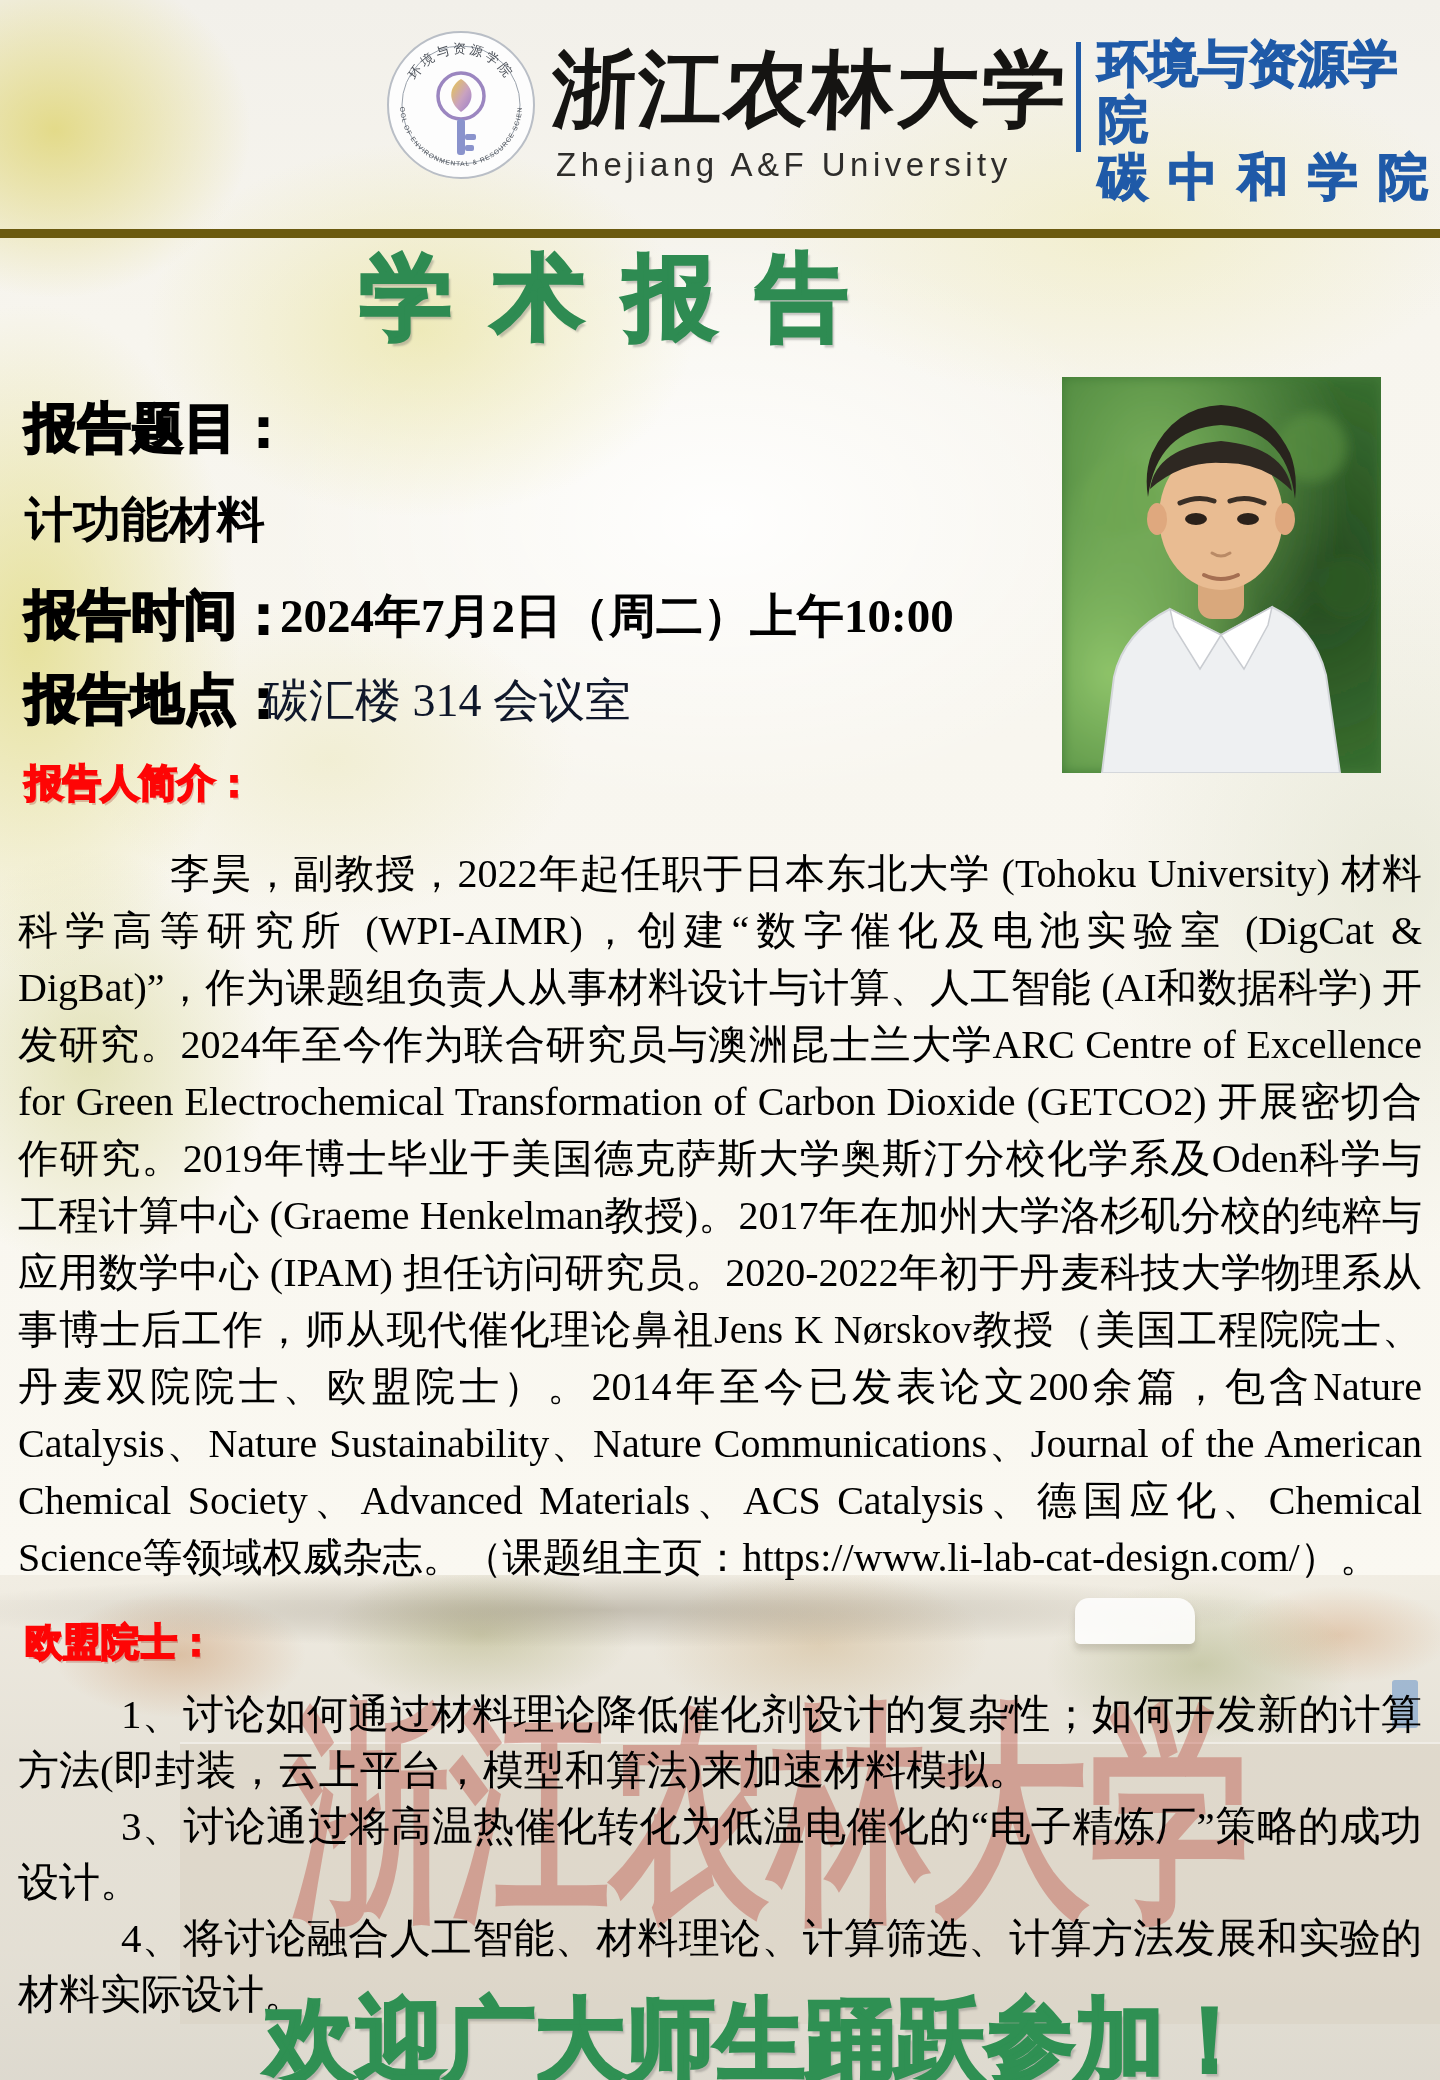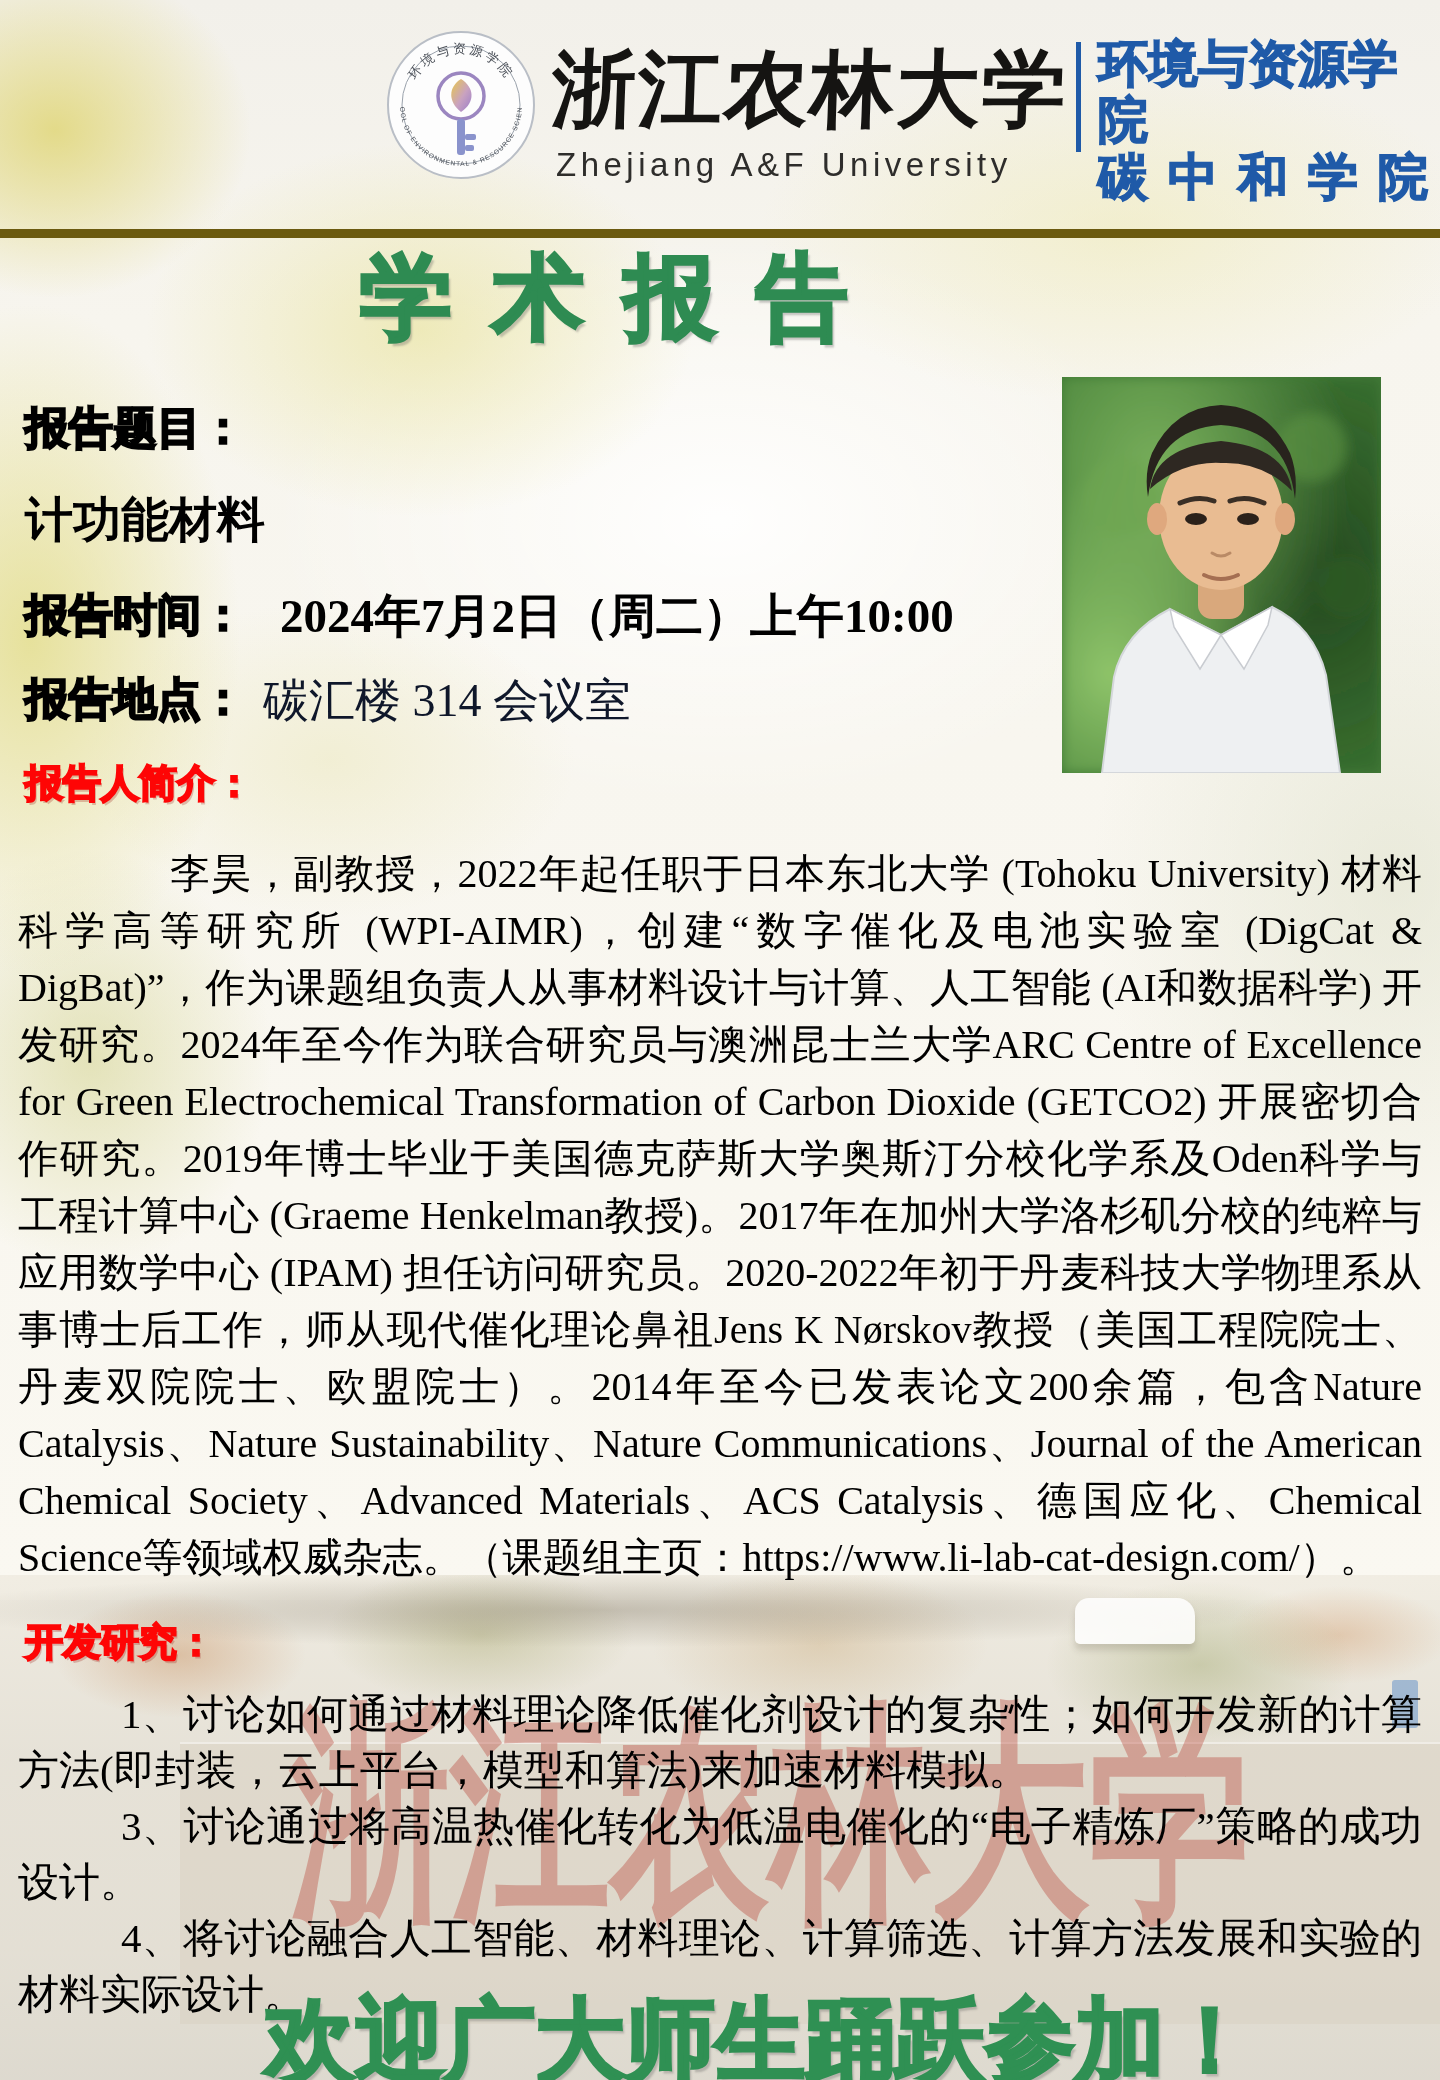--- a/index.html
+++ b/index.html
@@ -75,21 +75,21 @@
   .main-title{
     left:0; top:248px; width:1208px; text-align:center;
     font-family:"DejaVu Sans","Liberation Sans",sans-serif;
     font-size:92px; line-height:100px; font-weight:900; color:#2e8b52;
     -webkit-text-stroke:3px #2e8b52; word-spacing:8px;
     text-shadow:3px 4px 2px rgba(80,80,80,0.30);
   }
   
   .hlabel{
     font-family:"DejaVu Sans","Liberation Sans",sans-serif; font-weight:900;
-    font-size:44px; line-height:60px; color:#000;
+    font-size:53px; line-height:60px; color:#000;
     -webkit-text-stroke:2.2px #000; white-space:nowrap;
   }
   .hlabel.red{
     font-size:38px; color:#fe0505; -webkit-text-stroke:2.2px #fe0505;
     text-shadow:2px 3px 0 rgba(150,20,10,0.25);
   }
   .val-bold{ font-weight:bold; font-size:48px; line-height:60px; color:#000; white-space:nowrap; }
   .val-reg{ font-weight:normal; font-size:46px; line-height:60px; color:#0f172a; white-space:nowrap; }
   
   .bio{
@@ -215,21 +215,21 @@
         <ellipse cx="186" cy="142" rx="11" ry="6" fill="#2b211a"></ellipse>
         <path d="M156,150 Q159,168 154,174 Q160,180 166,176" stroke="#c89а" stroke-width="0" fill="none"></path>
         <path d="M150,176 Q159,182 168,176" stroke="#b98a66" stroke-width="3" fill="none" stroke-linecap="round"></path>
         <path d="M142,198 Q159,206 176,198" stroke="#a56f52" stroke-width="4" fill="none" stroke-linecap="round"></path>
       </g>
     </svg>
   </div>
 
   <div class="abs bio">李昊，副教授，2022年起任职于日本东北大学 (Tohoku University) 材料科学高等研究所 (WPI-AIMR)，创建“数字催化及电池实验室 (DigCat &amp; DigBat)”，作为课题组负责人从事材料设计与计算、人工智能 (AI和数据科学) 开发研究。2024年至今作为联合研究员与澳洲昆士兰大学ARC Centre of Excellence for Green Electrochemical Transformation of Carbon Dioxide (GETCO2) 开展密切合作研究。2019年博士毕业于美国德克萨斯大学奥斯汀分校化学系及Oden科学与工程计算中心 (Graeme Henkelman教授)。2017年在加州大学洛杉矶分校的纯粹与应用数学中心 (IPAM) 担任访问研究员。2020-2022年初于丹麦科技大学物理系从事博士后工作，师从现代催化理论鼻祖Jens K Nørskov教授（美国工程院院士、丹麦双院院士、欧盟院士）。2014年至今已发表论文200余篇，包含Nature Catalysis、Nature Sustainability、Nature Communications、Journal of the American Chemical Society、Advanced Materials、ACS Catalysis、德国应化、Chemical Science等领域权威杂志。（课题组主页：https://www.li-lab-cat-design.com/）。</div>
 
-  <div class="abs hlabel red" style="left:25px; top:1612px;">开发研究：</div>
+  <div class="abs hlabel red" style="left:25px; top:1612px;">欧盟院士：</div>
   <div class="abs items">
     <p>1、讨论如何通过材料理论降低催化剂设计的复杂性；如何开发新的计算方法(即封装，云上平台，模型和算法)来加速材料模拟。</p>
     <p>3、讨论通过将高温热催化转化为低温电催化的“电子精炼厂”策略的成功设计。</p>
     <p>4、将讨论融合人工智能、材料理论、计算筛选、计算方法发展和实验的材料实际设计。</p>
   </div>
 
   <div class="abs footer-green">欢迎广大师生踊跃参加！</div>
 
 </div>
 

